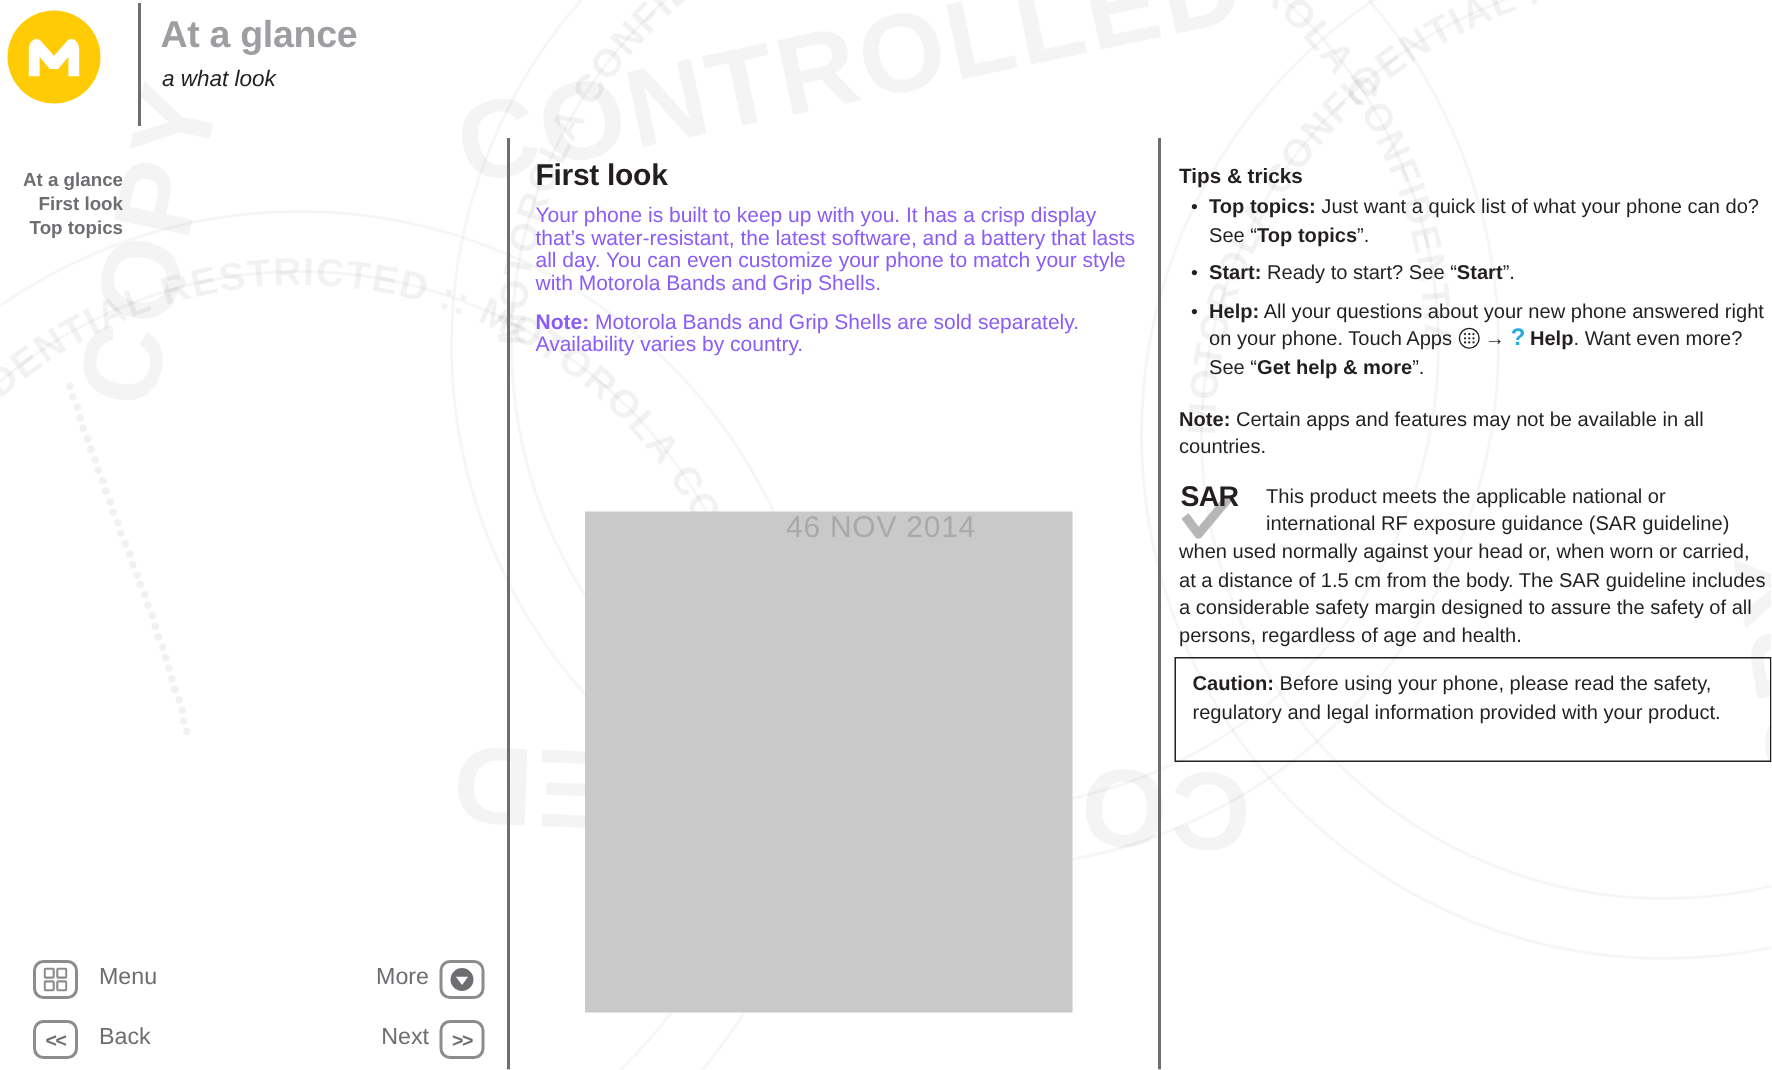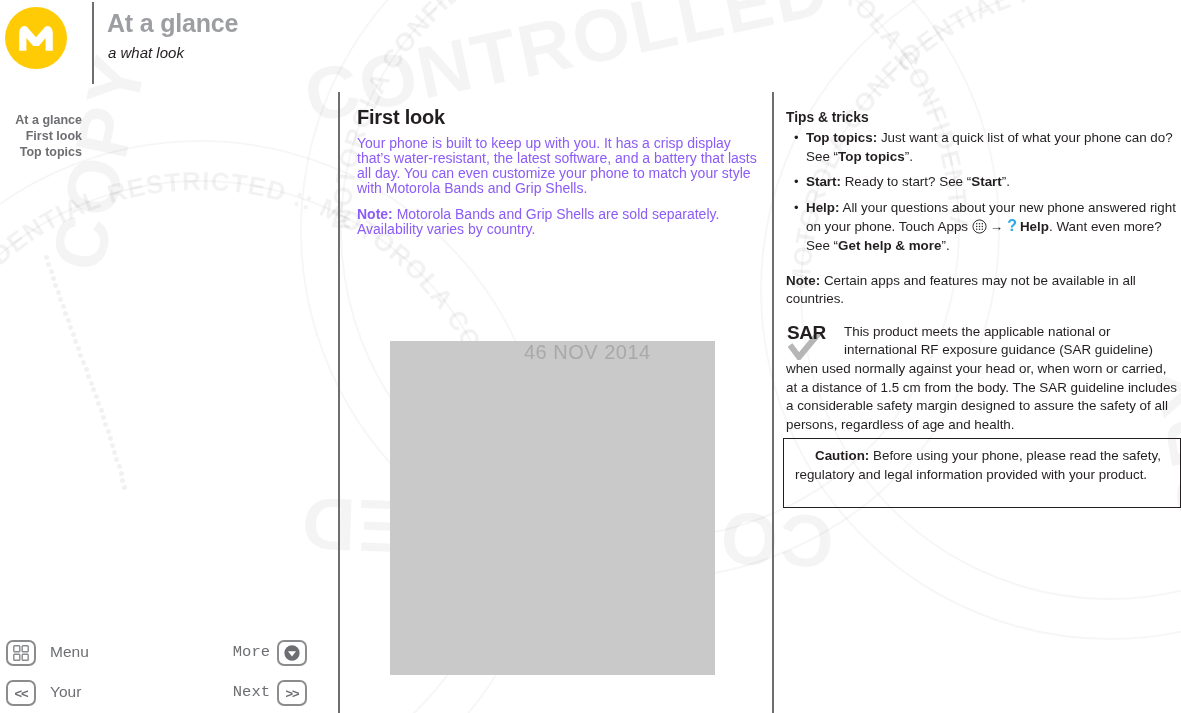--- a/index.html
+++ b/index.html
@@ -156,56 +156,56 @@
     position: absolute; left: 783px; top: 438px;
     width: 398px; height: 70px;
     border: 1.5px solid #231f20;
     padding: 8px 12px 8px 11px;
     z-index: 3;
     background: transparent;
   }
   .caution-box p {
     font-size: 13.4px; line-height: 18.6px; color: #231f20;
   }
-  .caution-box b { font-weight: bold; margin-left: 20px; }
+  .caution-box b { font-weight: bold; }
 
   
   .img-ph {
     position: absolute; left: 390px; top: 341px;
     width: 325px; height: 334px;
     background: #c9c9c9;
     z-index: 1;
   }
   .date-stamp {
     position: absolute; left: 524px; top: 341px;
     font-size: 20px; color: #a9a9a9; letter-spacing: 0.5px;
     z-index: 2;
   }
 
   
-  .botnav { position: absolute; left: 0; top: 638px; width: 338px; height: 75px; z-index: 4; }
+  .botnav { position: absolute; left: 16px; top: 638px; width: 338px; height: 75px; z-index: 4; }
   .nav-row { position: absolute; height: 32px; width: 100%; }
   .nav-row.top { top: 2px; }
   .nav-row.bot { top: 42px; }
 
   .nav-btn {
     position: absolute;
     width: 30px; height: 26px;
     border: 2px solid #8a8c8e; border-radius: 7px;
     display: flex; align-items: center; justify-content: center;
     background: #fff; cursor: pointer;
   }
   .nav-btn.left-btn  { left: 6px; top: 0; }
   .nav-btn.right-btn { left: 277px; top: 0; }
   .nav-label {
     position: absolute; top: 3px;
     font-size: 15.5px; color: #6d6e71;
   }
   .nav-label.l { left: 50px; }
-  .nav-label.r { left: 182px; width: 88px; text-align: right; font-family: Liberation Mono, monospace; }
+  .nav-label.r { left: 182px; width: 88px; text-align: right; }
   .nav-arrows { font-size: 13px; font-weight: bold; color: #6d6e71; letter-spacing: -1px; }
 </style>
 </head>
 <body>
 
 <div id="page">
 
   <div class="wm-layer">
     <div class="wm-ring r1"></div>
     <div class="wm-ring r2"></div>
@@ -374,21 +374,21 @@
         <svg width="18" height="18" viewBox="0 0 20 20">
           <circle cx="10" cy="10" r="8.5" fill="#6d6e71"></circle>
           <path d="M5.5 8 L14.5 8 L10 14 Z" fill="#ffffff"></path>
         </svg>
       </div>
     </div>
     <div class="nav-row bot">
       <div class="nav-btn left-btn">
         <span class="nav-arrows">&lt;&lt;</span>
       </div>
-      <div class="nav-label l">Your</div>
+      <div class="nav-label l">Back</div>
       <div class="nav-label r">Next</div>
       <div class="nav-btn right-btn">
         <span class="nav-arrows">&gt;&gt;</span>
       </div>
     </div>
   </div>
 
 </div>
 
 </body></html>

